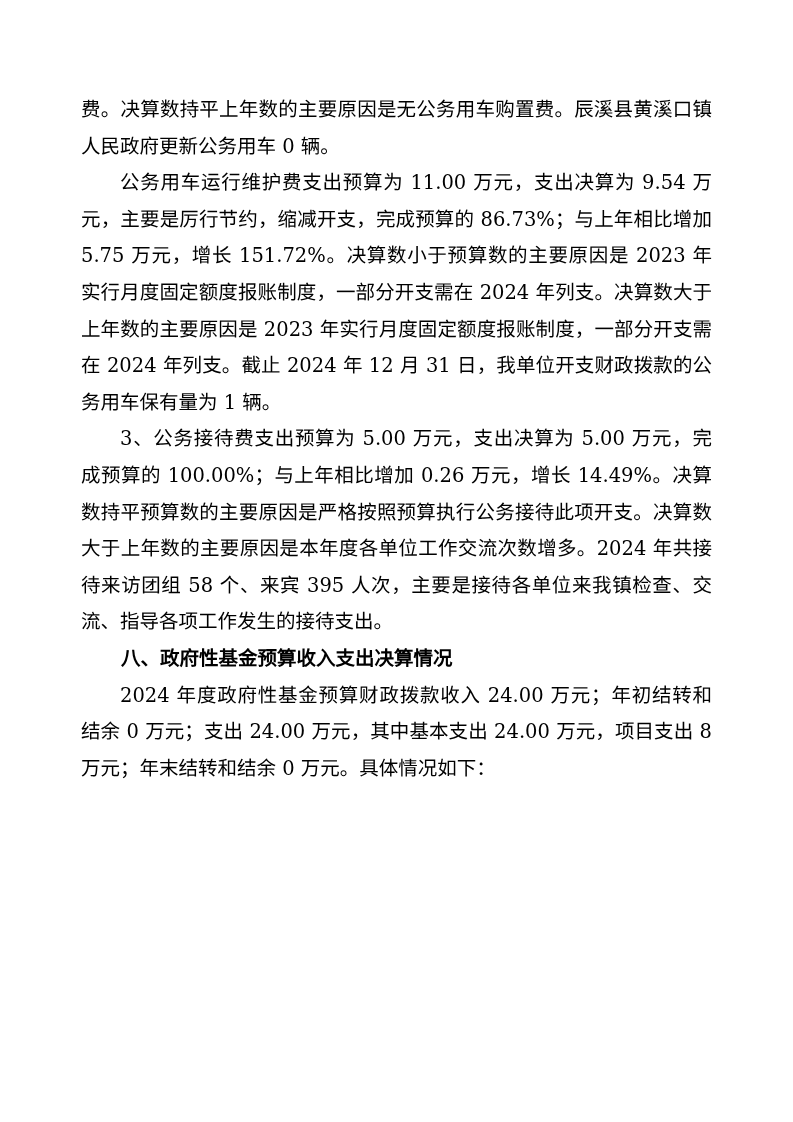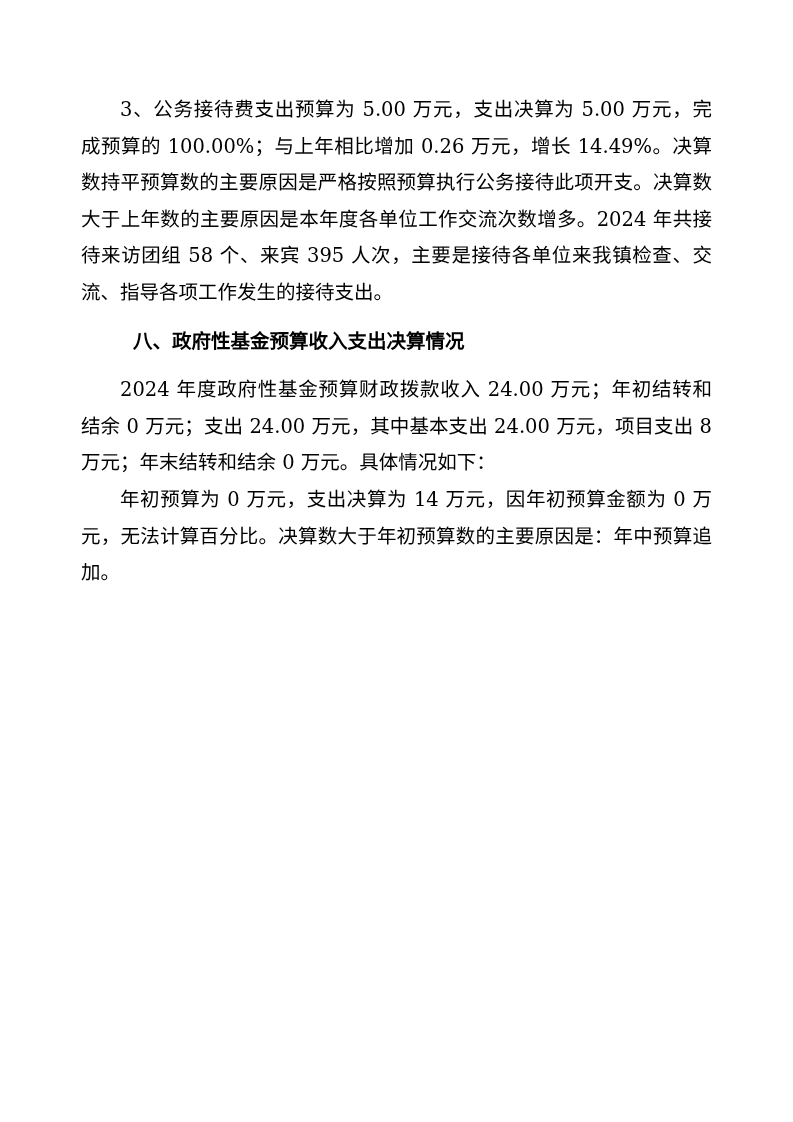--- a/index.html
+++ b/index.html
@@ -26,40 +26,41 @@
     text-indent: 2em;
     word-break: break-all;
   }
   .para.continued {
     text-indent: 0;
   }
   .para.deep {
     text-indent: 2.8em;
   }
   .heading {
-    margin: 12px;
+    margin: 0;
     font-family: "DejaVu Sans", "Liberation Sans", sans-serif;
     font-weight: 700;
     font-size: 19.5px;
     line-height: 36.6px;
     text-indent: 2.05em;
     color: #000000;
     text-align: left;
   }
 </style>
 </head>
 <body>
 
 <div class="page">
 
+  <p class="para continued">费。决算数持平上年数的主要原因是无公务用车购置费。辰溪县黄溪口镇人民政府更新公务用车 0 辆。</p>
 
+  <p class="para">公务用车运行维护费支出预算为 11.00 万元，支出决算为 9.54 万元，主要是厉行节约，缩减开支，完成预算的 86.73%；与上年相比增加 5.75 万元，增长 151.72%。决算数小于预算数的主要原因是 2023 年实行月度固定额度报账制度，一部分开支需在 2024 年列支。决算数大于上年数的主要原因是 2023 年实行月度固定额度报账制度，一部分开支需在 2024 年列支。截止 2024 年 12 月 31 日，我单位开支财政拨款的公务用车保有量为 1 辆。</p>
 
   <p class="para">3、公务接待费支出预算为 5.00 万元，支出决算为 5.00 万元，完成预算的 100.00%；与上年相比增加 0.26 万元，增长 14.49%。决算数持平预算数的主要原因是严格按照预算执行公务接待此项开支。决算数大于上年数的主要原因是本年度各单位工作交流次数增多。2024 年共接待来访团组 58 个、来宾 395 人次，主要是接待各单位来我镇检查、交流、指导各项工作发生的接待支出。</p>
 
   <h2 class="heading">八、政府性基金预算收入支出决算情况</h2>
 
   <p class="para">2024 年度政府性基金预算财政拨款收入 24.00 万元；年初结转和结余 0 万元；支出 24.00 万元，其中基本支出 24.00 万元，项目支出 8 万元；年末结转和结余 0 万元。具体情况如下：</p>
 
 
-  <p class="para">年初预算为 0 万元，支出决算为 14 万元，因年初预算金额为 0 万元，无法计算百分比。决算数大于年初预算数的主要原因是：年中预算追加。</p>
 
 
 </div>
 
 </body></html>

